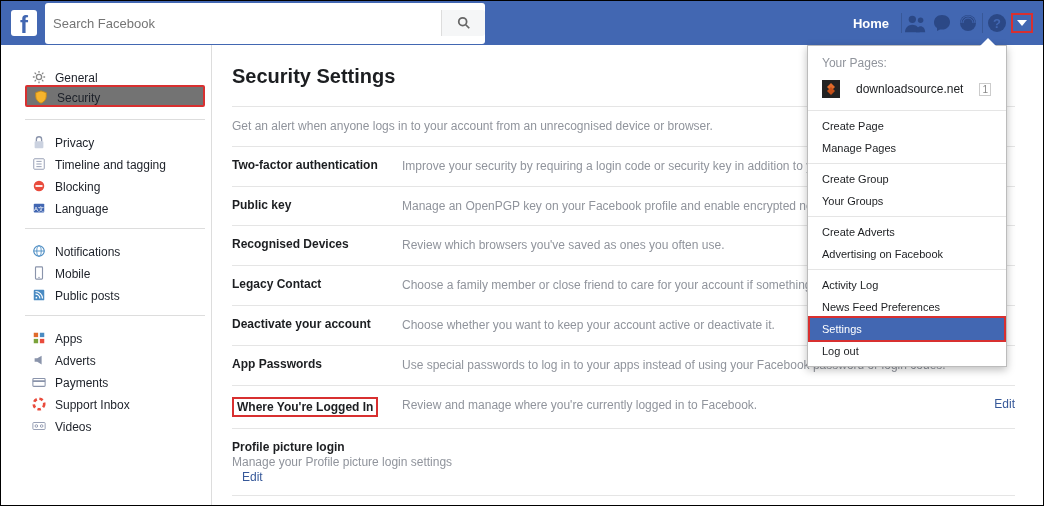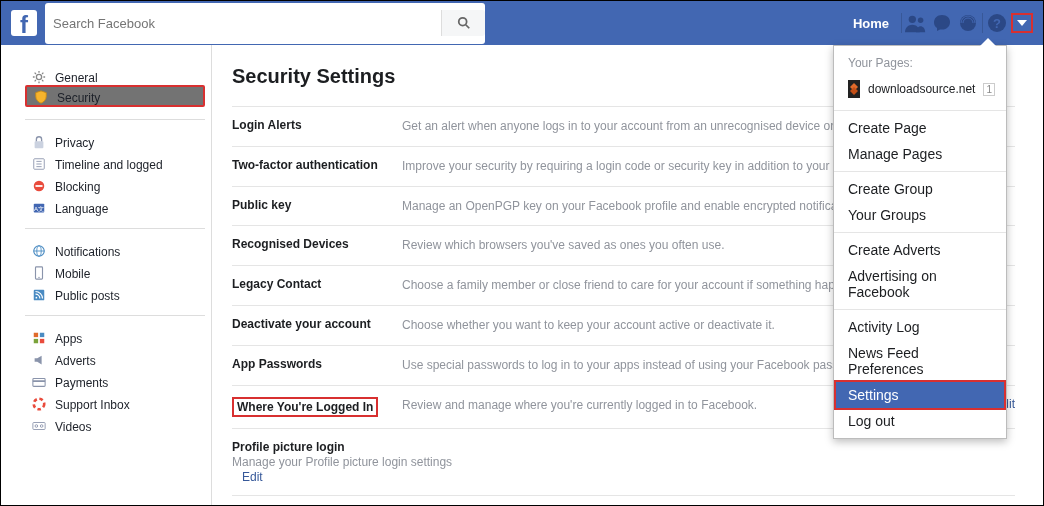--- a/index.html
+++ b/index.html
@@ -30,29 +30,29 @@
   .main { flex: 1; border-left: 1px solid #ddd; padding: 20px 28px 0 20px; overflow: hidden; }
   .main h2 { font-size: 20px; font-weight: bold; color: #1c1e21; margin-bottom: 18px; }
   .setting-row { display: flex; align-items: flex-start; border-top: 1px solid #e5e5e5; padding: 11px 0; }
   .setting-row:last-child { border-bottom: 1px solid #e5e5e5; flex-direction: column; }
   .setting-label { width: 170px; font-size: 12px; font-weight: bold; color: #1c1e21; padding-right: 8px; }
   .setting-label .hl { border: 2px solid #d83030; padding: 1px 3px; display: inline-block; }
   .setting-desc { flex: 1; color: #90949c; font-size: 12px; line-height: 1.4; }
   .setting-edit { color: #365899; font-size: 12px; cursor: pointer; padding-left: 10px; }
 
   
-  .dropdown { position: absolute; top: 44px; right: 36px; width: 174px; background: #fff; border: 1px solid #bcbcbc; box-shadow: 0 3px 8px rgba(0,0,0,0.25); z-index: 100; padding: 6px 0 4px 0; }
+  .dropdown { position: absolute; top: 44px; right: 36px; width: 200px; background: #fff; border: 1px solid #bcbcbc; box-shadow: 0 3px 8px rgba(0,0,0,0.25); z-index: 100; padding: 6px 0 4px 0; }
   .dd-pointer { position: absolute; top: -8px; right: 10px; width: 0; height: 0; border-left: 8px solid transparent; border-right: 8px solid transparent; border-bottom: 8px solid #fff; }
   .dd-header { color: #90949c; font-size: 12px; padding: 4px 14px 6px; }
-  .dd-page { display: flex; align-items: center; padding: 4px 14px 8px; gap: 8px; }
+  .dd-page { display: flex; align-items: center; padding: 4px 14px 8px; gap: 16px; }
   .dd-page-icon { width: 18px; height: 18px; background: #222; display: flex; align-items: center; justify-content: center; }
   .dd-page-name { font-size: 12px; color: #1c1e21; }
   .dd-badge { font-size: 10px; border: 1px solid #ccc; padding: 0 2px; color: #888; }
   .dd-divider { border-top: 1px solid #e5e5e5; margin: 4px 0; }
-  .dd-item { padding: 5px 14px; font-size: 14px; color: #1c1e21; cursor: pointer; }
+  .dd-item { padding: 5px 14px; font-size: 11px; color: #1c1e21; cursor: pointer; }
   .dd-item.selected { background: #4267b2; color: #fff; }
   .dd-item.selected-hl { border: 2px solid #d83030; margin: -2px 0; padding: 5px 12px; }
   
   svg { display: block; }
 </style>
 </head>
 <body>
 
 <div class="topbar">
   <div class="fb-logo">f</div>
@@ -137,21 +137,21 @@
         </div>
         <div class="side-item">
           <span class="icon">
             <svg width="14" height="14" viewBox="0 0 16 16">
               <rect x="2" y="2" width="12" height="12" rx="1" fill="none" stroke="#8a94ab"></rect>
               <line x1="5" y1="5" x2="11" y2="5" stroke="#8a94ab"></line>
               <line x1="5" y1="8" x2="11" y2="8" stroke="#8a94ab"></line>
               <line x1="5" y1="11" x2="11" y2="11" stroke="#8a94ab"></line>
             </svg>
           </span>
-          <span>Timeline and logged</span>
+          <span>Timeline and tagging</span>
         </div>
         <div class="side-item">
           <span class="icon">
             <svg width="14" height="14" viewBox="0 0 16 16">
               <circle cx="8" cy="8" r="6" fill="#e94b3c"></circle>
               <rect x="4" y="7" width="8" height="2" fill="#fff"></rect>
             </svg>
           </span>
           <span>Blocking</span>
         </div>
@@ -244,21 +244,20 @@
             </svg>
           </span>
           <span>Videos</span>
         </div>
       </div>
     </div>
   <div class="main">
     <h2>Security Settings</h2>
     <div id="settings-rows">
         <div class="setting-row">
-          <div class="setting-label">Login Alerts</div>
           <div class="setting-desc">Get an alert when anyone logs in to your account from an unrecognised device or browser.</div>
         </div>
         <div class="setting-row">
           <div class="setting-label">Two-factor authentication</div>
           <div class="setting-desc">Improve your security by requiring a login code or security key in addition to your password.</div>
         </div>
         <div class="setting-row">
           <div class="setting-label">Public key</div>
           <div class="setting-desc">Manage an OpenPGP key on your Facebook profile and enable encrypted notifications.</div>
         </div>

